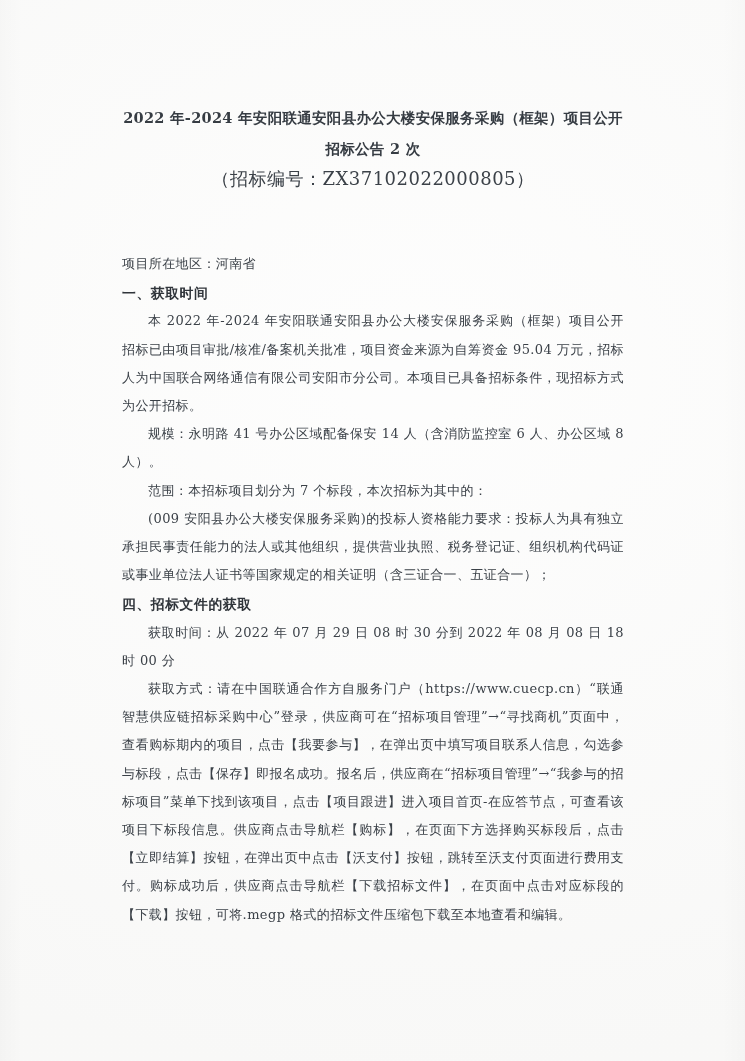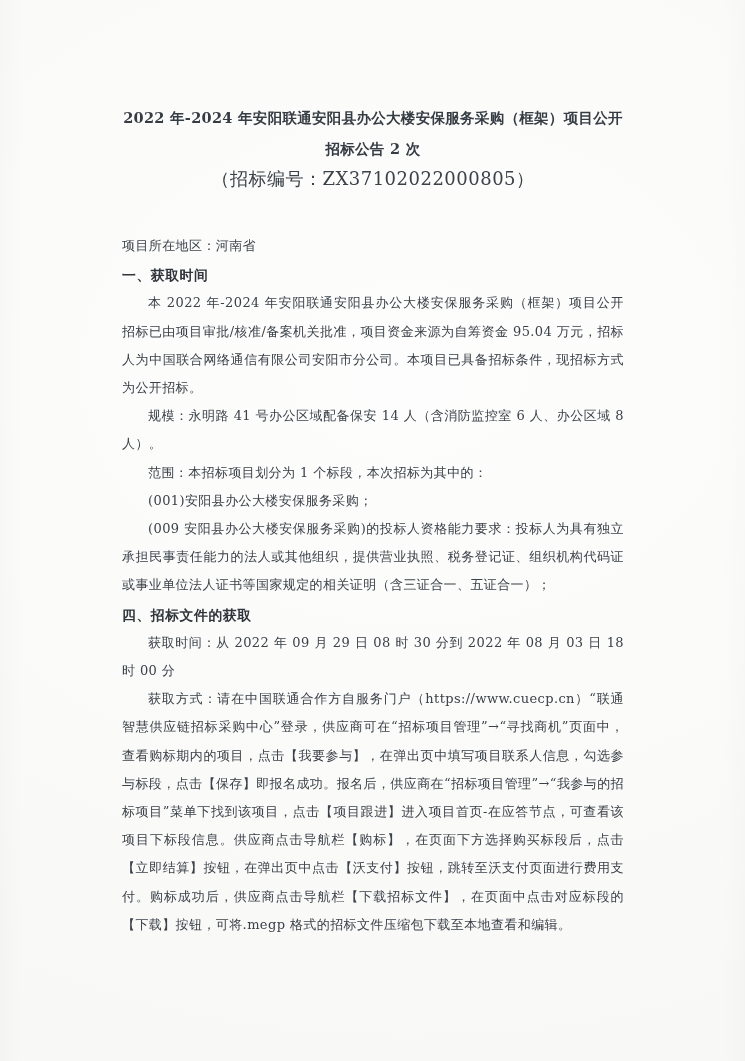--- a/index.html
+++ b/index.html
@@ -43,21 +43,21 @@
     color: #363c43;
     letter-spacing: 0.3px;
   }
   .tender-no {
     font-size: 18px;
     line-height: 30px;
     color: #3b4148;
     letter-spacing: 0.5px;
   }
   .doc-body {
-    margin-top: 38px;
+    margin-top: 56px;
     font-size: 13px;
     line-height: 28.2px;
     text-align: justify;
     letter-spacing: 0.4px;
   }
   .doc-body p {
     margin: 0;
   }
   .region-line {
     text-indent: 0;
@@ -91,24 +91,23 @@
     </div>
 
     <div class="doc-body">
 
       <p class="region-line">项目所在地区：河南省</p>
 
       <h2 class="sec-heading">一、获取时间</h2>
       <p class="indent">本 2022 年-2024 年安阳联通安阳县办公大楼安保服务采购（框架）项目公开招标已由项目审批/核准/备案机关批准，项目资金来源为自筹资金 95.04 万元，招标人为中国联合网络通信有限公司安阳市分公司。本项目已具备招标条件，现招标方式为公开招标。</p>
 
       <p class="indent">规模：永明路 41 号办公区域配备保安 14 人（含消防监控室 6 人、办公区域 8 人）。</p>
-      <p class="indent">范围：本招标项目划分为 1 个标段，本次招标为其中的：</p>
-      <p class="indent">(001)安阳县办公大楼安保服务采购；</p>
+      <p class="indent">范围：本招标项目划分为 7 个标段，本次招标为其中的：</p>
 
       <p class="indent">(009 安阳县办公大楼安保服务采购)的投标人资格能力要求：投标人为具有独立承担民事责任能力的法人或其他组织，提供营业执照、税务登记证、组织机构代码证或事业单位法人证书等国家规定的相关证明（含三证合一、五证合一）；</p>
 
       <h2 class="sec-heading">四、招标文件的获取</h2>
-      <p class="indent">获取时间：从 2022 年 09 月 29 日 08 时 30 分到 2022 年 08 月 03 日 18 时 00 分</p>
+      <p class="indent">获取时间：从 2022 年 07 月 29 日 08 时 30 分到 2022 年 08 月 08 日 18 时 00 分</p>
       <p class="indent">获取方式：请在中国联通合作方自服务门户（https://www.cuecp.cn）“联通智慧供应链招标采购中心”登录，供应商可在“招标项目管理”→“寻找商机”页面中，查看购标期内的项目，点击【我要参与】，在弹出页中填写项目联系人信息，勾选参与标段，点击【保存】即报名成功。报名后，供应商在“招标项目管理”→“我参与的招标项目”菜单下找到该项目，点击【项目跟进】进入项目首页-在应答节点，可查看该项目下标段信息。供应商点击导航栏【购标】，在页面下方选择购买标段后，点击【立即结算】按钮，在弹出页中点击【沃支付】按钮，跳转至沃支付页面进行费用支付。购标成功后，供应商点击导航栏【下载招标文件】，在页面中点击对应标段的【下载】按钮，可将.megp 格式的招标文件压缩包下载至本地查看和编辑。</p>
 
     </div>
   </div>
 </div>
 
 </body></html>

